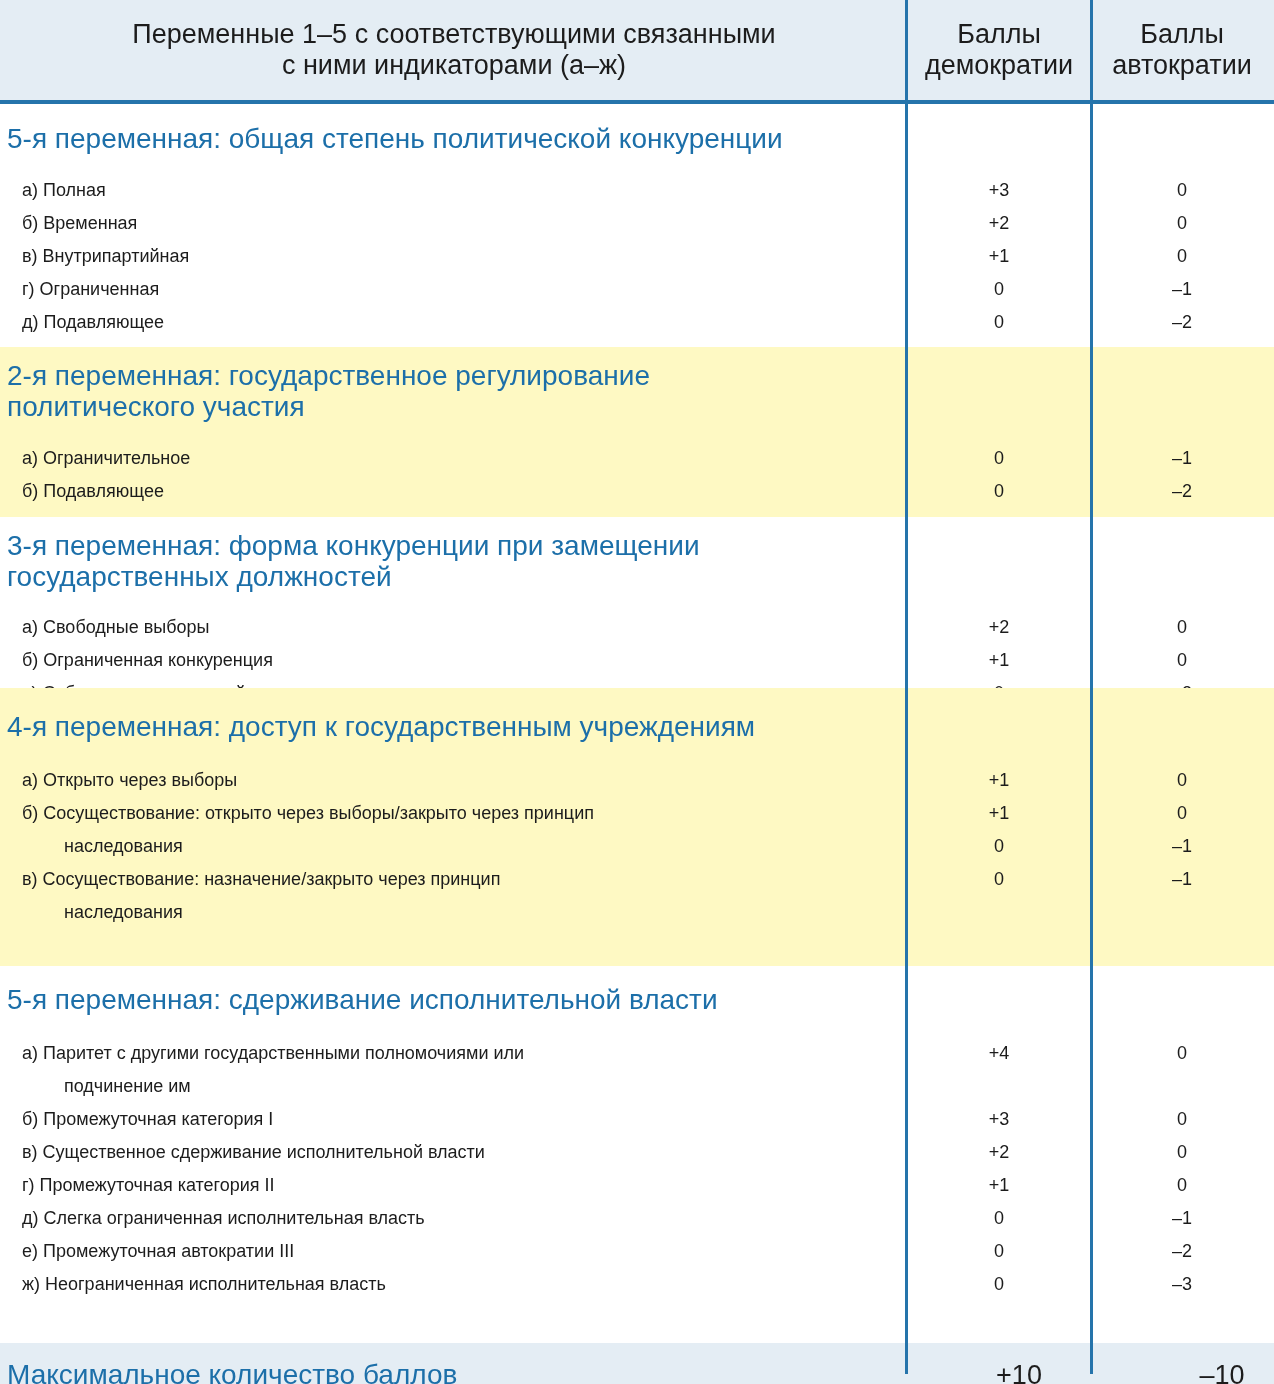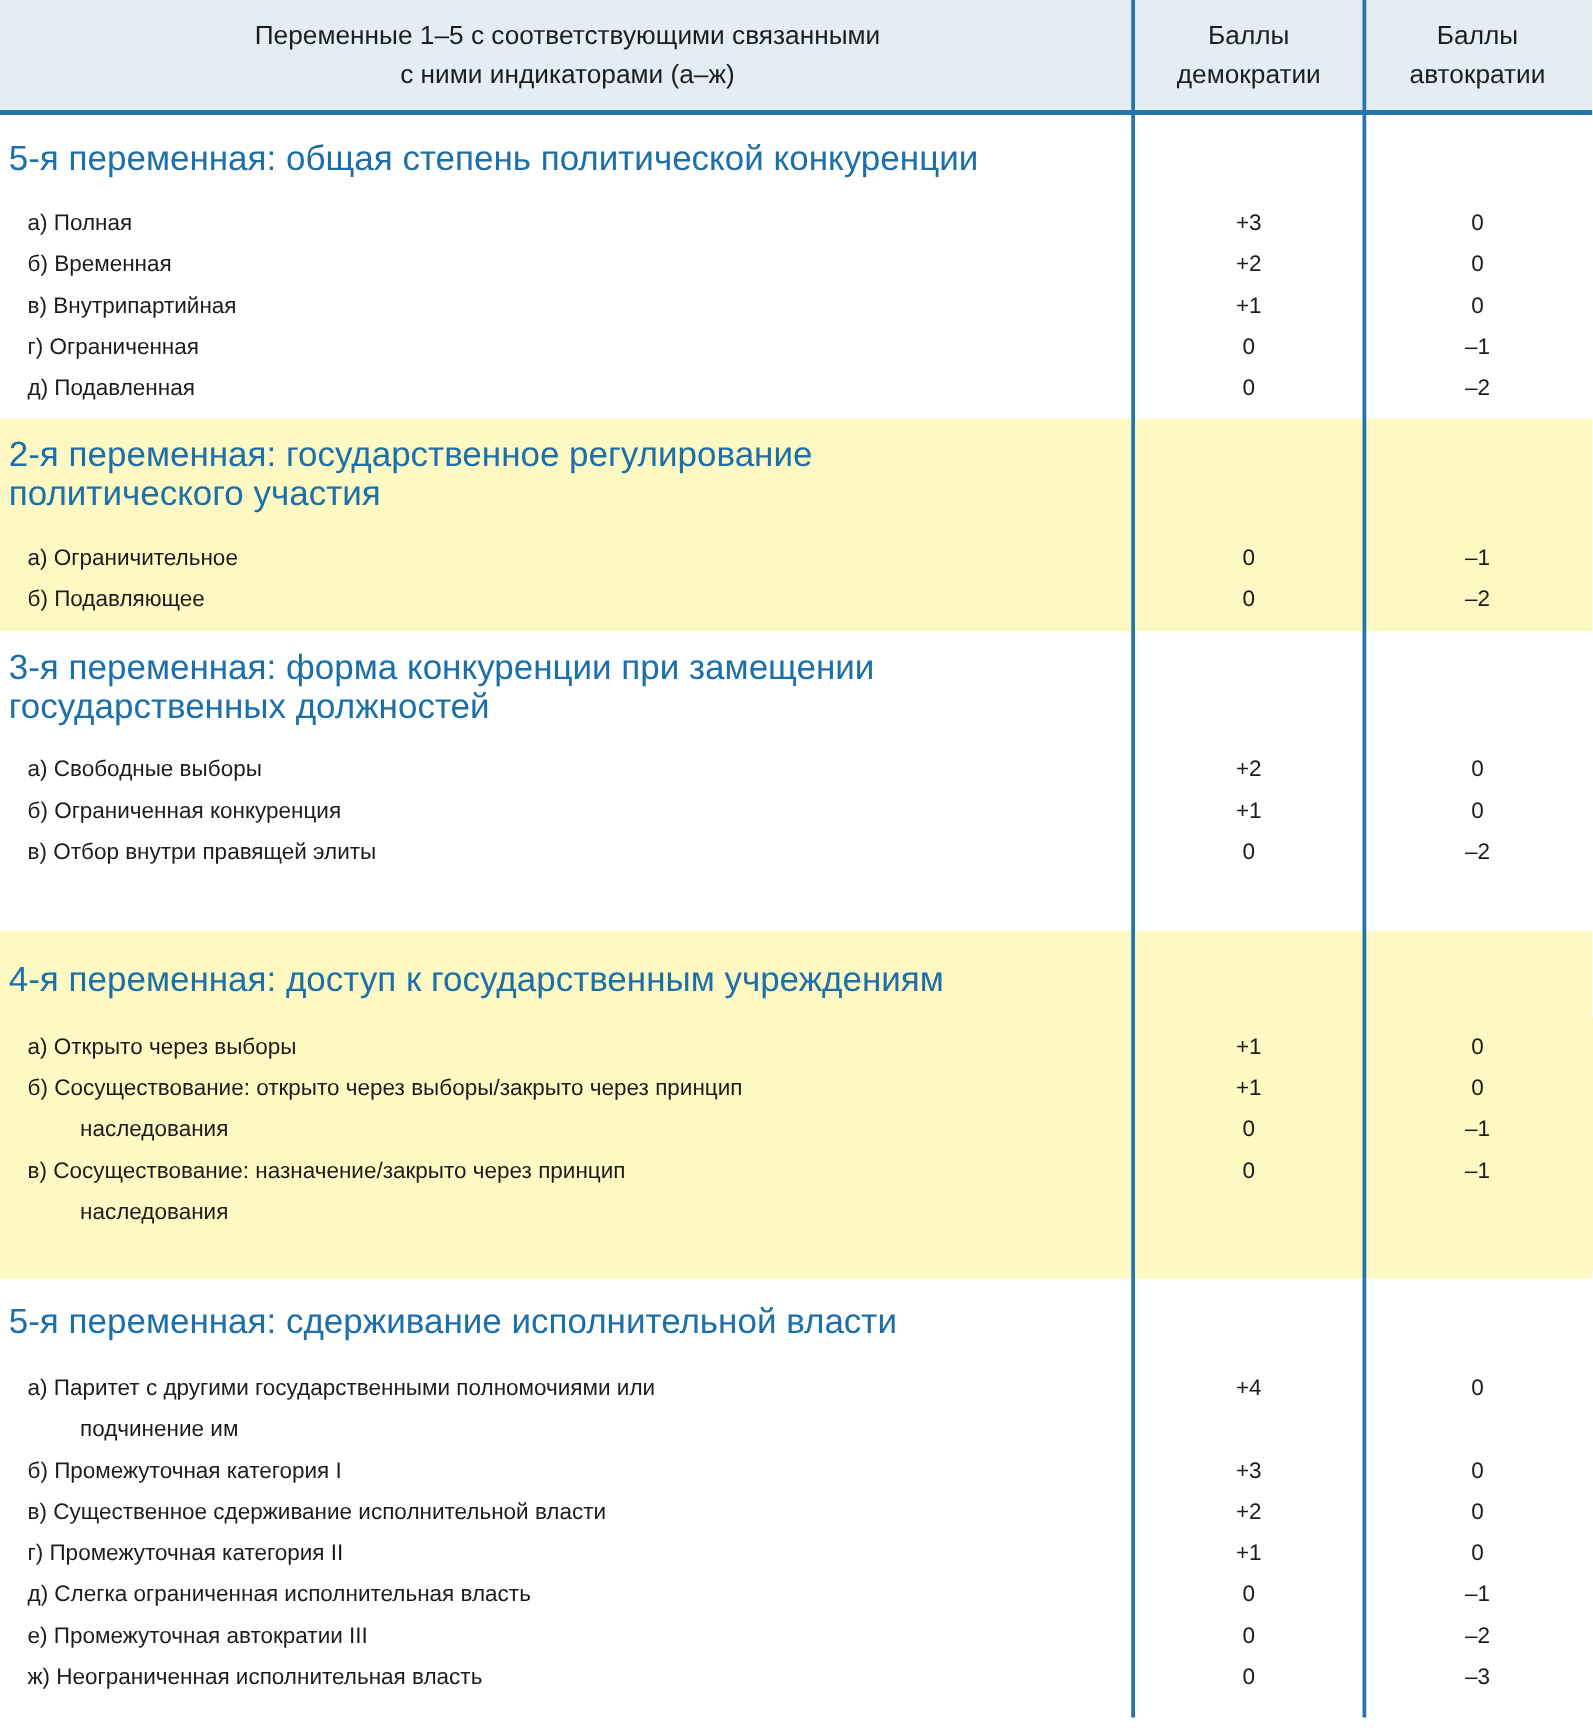--- a/index.html
+++ b/index.html
@@ -15,44 +15,44 @@
   }
 
   
   .grid3 {
     display: grid;
     grid-template-columns: 908px 182px 184px;
   }
 
   
   .hdr {
-    height: 92px;
+    height: 104px;
     box-sizing: border-box;
     background: #e4edf4;
     border-bottom: 4px solid #2574ab;
     align-items: center;
     text-align: center;
-    font-size: 21px;
+    font-size: 27px;
     line-height: 31px;
   }
   .hdr .hcell { white-space: pre-line; }
 
   
   .section { box-sizing: border-box; overflow: hidden; }
   .section.shaded { background: #fef9c3; }
   .section-title {
     color: #1c6fa9;
     font-size: 28px;
     line-height: 31px;
     padding-left: 7px;
     white-space: pre-line;
   }
   .s1 { height: 243px; padding-top: 19px; }
   .s2 { height: 170px; padding-top: 13px; }
-  .s3 { height: 240px; padding-top: 13px; }
+  .s3 { height: 171px; padding-top: 13px; }
   .s4 { height: 278px; padding-top: 23px; }
   .s5 { height: 377px; padding-top: 18px; }
   .s1 .section-title { margin-bottom: 20px; }
   .s2 .section-title { margin-bottom: 20px; }
   .s3 .section-title { margin-bottom: 19px; }
   .s4 .section-title { margin-bottom: 22px; }
   .s5 .section-title { margin-bottom: 22px; }
 
   .row { line-height: 33px; font-size: 18px; }
   .row .label { padding-left: 22px; white-space: nowrap; overflow: hidden; }
@@ -115,21 +115,21 @@
           <div class="label">в) Внутрипартийная</div>
           <div class="score">+1</div>
           <div class="score">0</div>
         </div>
         <div class="row grid3">
           <div class="label">г) Ограниченная</div>
           <div class="score">0</div>
           <div class="score">–1</div>
         </div>
         <div class="row grid3">
-          <div class="label">д) Подавленная</div>
+          <div class="label">д) Подавляющее</div>
           <div class="score">0</div>
           <div class="score">–2</div>
         </div>
       </div>
       <div class="section s2 shaded">
         <div class="section-title">2-я переменная: государственное регулирование
 политического участия</div>
         <div class="row grid3">
           <div class="label">а) Ограничительное</div>
           <div class="score">0</div>

